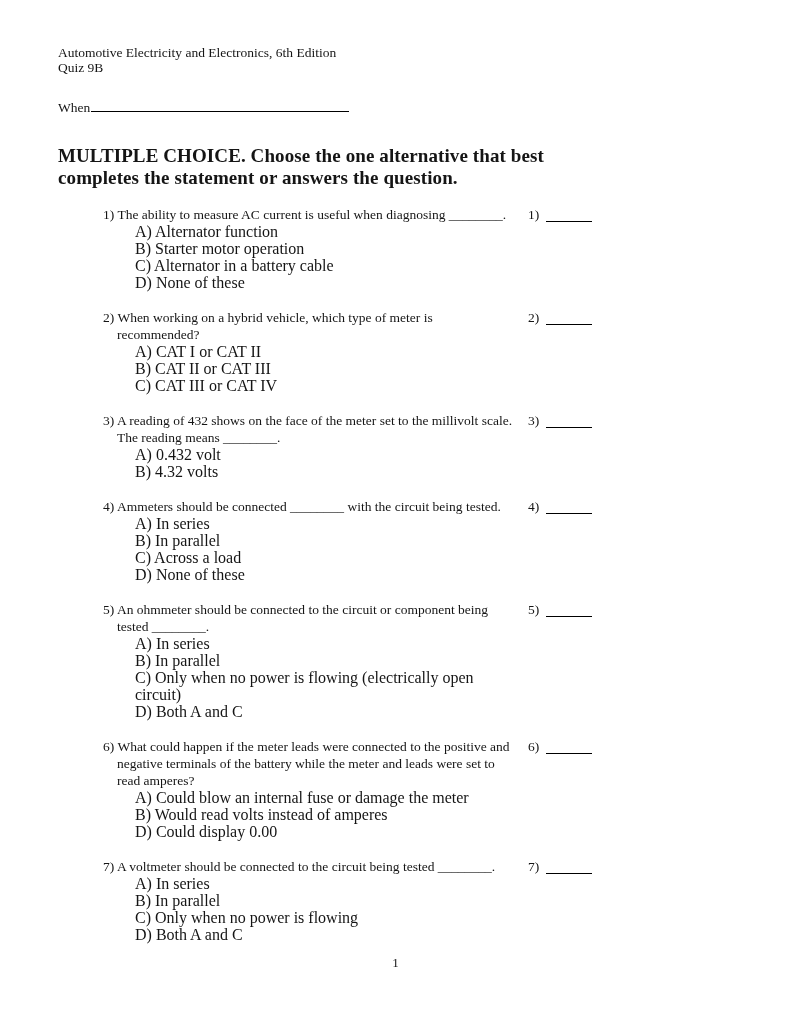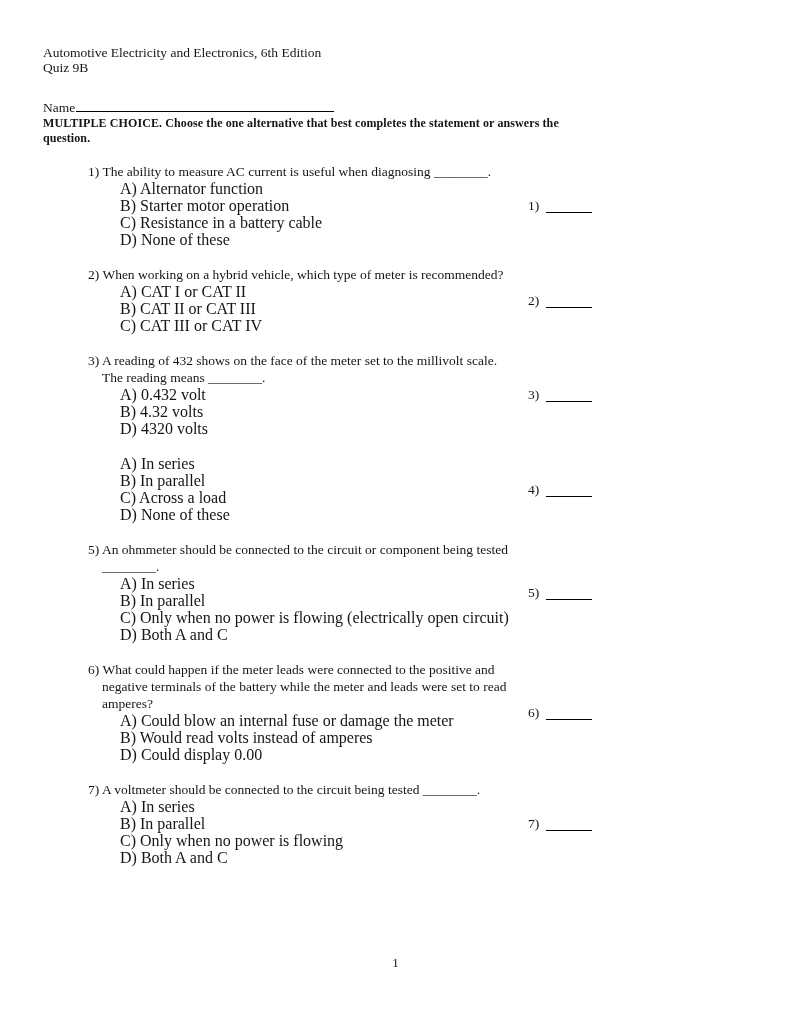--- a/index.html
+++ b/index.html
@@ -9,42 +9,43 @@
     height: 1024px;
     font-family: "Liberation Serif", "DejaVu Serif", serif;
     color: #151515;
     position: relative;
     overflow: hidden;
   }
   .page {
     position: relative;
     width: 651px;
     height: 1024px;
-    padding: 45px 47px 0 43px;
+    padding: 45px 47px 0 58px;
   }
   .doc-header { line-height: 15px; font-size: 13.5px; }
   .doc-title, .quiz-title { font-size: 13.5px; font-weight: normal; }
   .name-row { margin-top: 23px; font-size: 13.5px; }
   .name-blank {
     display: inline-block;
     width: 258px;
     height: 14px;
     border-bottom: 1.2px solid #000;
     vertical-align: baseline;
     margin-left: 1px;
   }
   .instructions {
-    font-size: 12px;
+    margin-top: 29px;
+    font-size: 19px;
     font-weight: bold;
     letter-spacing: 0.1px;
   }
   .questions { margin-top: 17px; }
   .question {
     display: flex;
-    align-items: center;
+    align-items: flex-start;
     margin-bottom: 18px;
   }
   .q-body {
     flex: 1 1 auto;
     padding-left: 45px;
     padding-right: 10px;
     min-width: 0;
   }
   .q-line {
     font-size: 13.5px;
@@ -88,37 +89,37 @@
 <body>
 
 <div class="page">
 
   <div class="doc-header">
     <div class="doc-title">Automotive Electricity and Electronics, 6th Edition</div>
     <div class="quiz-title">Quiz 9B</div>
   </div>
 
   <div class="name-row">
-    <span>Name</span><span class="name-blank"></span>
+    <span>When</span><span class="name-blank"></span>
   </div>
 
   <div class="instructions">MULTIPLE CHOICE.  Choose the one alternative that best completes the statement or answers the question.</div>
 
   <div class="questions">
 
     <div class="question">
       <div class="q-body">
         <div class="q-line">
           <span class="q-num">1)</span>
           <span class="q-text">The ability to measure AC current is useful when diagnosing ________.</span>
         </div>
         <div class="q-options">
           <div class="q-option">A) Alternator function</div>
           <div class="q-option">B) Starter motor operation</div>
-          <div class="q-option">C) Resistance in a battery cable</div>
+          <div class="q-option">C) Alternator in a battery cable</div>
           <div class="q-option">D) None of these</div>
         </div>
       </div>
       <div class="q-answer">
         <span class="ans-num">1)</span><span class="ans-blank"></span>
       </div>
     </div>
 
     <div class="question">
       <div class="q-body">
@@ -139,30 +140,33 @@
 
     <div class="question">
       <div class="q-body">
         <div class="q-line">
           <span class="q-num">3)</span>
           <span class="q-text">A reading of 432 shows on the face of the meter set to the millivolt scale. The reading means ________.</span>
         </div>
         <div class="q-options">
           <div class="q-option">A) 0.432 volt</div>
           <div class="q-option">B) 4.32 volts</div>
-          <div class="q-option">D) 4320 volts</div>
         </div>
       </div>
       <div class="q-answer">
         <span class="ans-num">3)</span><span class="ans-blank"></span>
       </div>
     </div>
 
     <div class="question">
       <div class="q-body">
+        <div class="q-line">
+          <span class="q-num">4)</span>
+          <span class="q-text">Ammeters should be connected ________ with the circuit being tested.</span>
+        </div>
         <div class="q-options">
           <div class="q-option">A) In series</div>
           <div class="q-option">B) In parallel</div>
           <div class="q-option">C) Across a load</div>
           <div class="q-option">D) None of these</div>
         </div>
       </div>
       <div class="q-answer">
         <span class="ans-num">4)</span><span class="ans-blank"></span>
       </div>

